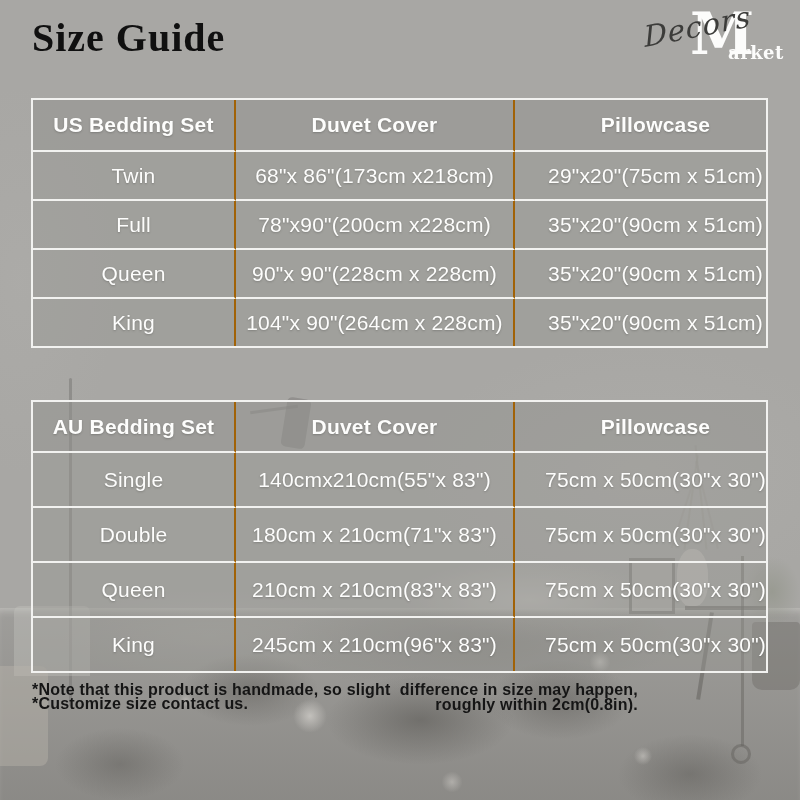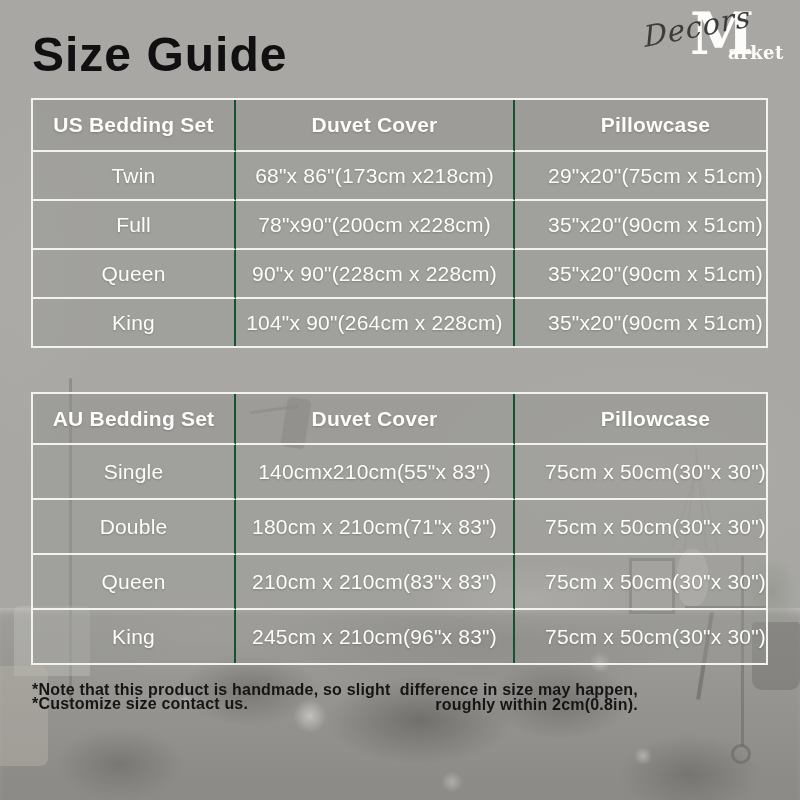--- a/index.html
+++ b/index.html
@@ -30,46 +30,46 @@
       radial-gradient(ellipse 100px 55px at 560px 92px, rgba(76,74,70,0.4), rgba(76,74,70,0) 72%),
       radial-gradient(ellipse 95px 50px at 250px 82px, rgba(80,78,74,0.4), rgba(80,78,74,0) 72%),
       radial-gradient(ellipse 90px 50px at 120px 156px, rgba(80,78,74,0.35), rgba(80,78,74,0) 72%),
       radial-gradient(ellipse 100px 55px at 690px 166px, rgba(75,73,69,0.35), rgba(75,73,69,0) 72%),
       radial-gradient(ellipse 260px 70px at 480px 34px, rgba(112,110,106,0.35), rgba(112,110,106,0) 75%),
       linear-gradient(180deg, rgba(110,108,104,0.16), rgba(92,90,86,0.38));
   }
   .shape { position:absolute; z-index:0; }
 
   
-  #page-title { position:absolute; left:32px; top:31px; z-index:2;
-    font-family:Liberation Sans, sans-serif; font-weight:bold;
-    font-size:48px; line-height:48px; letter-spacing:1px; color:#101010; }
+  #page-title { position:absolute; left:32px; top:14px; z-index:2;
+    font-family:Liberation Serif, serif; font-weight:bold;
+    font-size:40px; line-height:48px; letter-spacing:1px; color:#101010; }
 
   
   #logo { position:absolute; left:640px; top:10px; width:156px; height:76px; z-index:2; }
   #logo .m { position:absolute; left:50px; top:-8px;
     font-family:"DejaVu Serif","Liberation Serif",serif; font-weight:bold;
     font-size:58px; line-height:64px; color:#fcfcfb; }
   #logo .rest { position:absolute; left:88px; top:32px;
     font-family:"DejaVu Serif","Liberation Serif",serif; font-weight:bold;
     font-size:18px; color:#fcfcfb; letter-spacing:0.5px; }
   #logo .script { position:absolute; left:4px; top:10px;
     font-family:"DejaVu Serif","Liberation Serif",serif; font-style:italic;
     font-size:29px; color:#3c3c3a; letter-spacing:1px;
     transform:rotate(-11deg) skewX(-6deg); transform-origin:left center; }
 
   
   .size-table { position:absolute; left:31px; width:737px; z-index:2;
     display:grid; box-sizing:border-box;
     border:2px solid #f2f2f0;
     grid-template-columns:203px 279px auto; }
   #table-us { top:98px;  grid-template-rows:52px 49px 49px 49px 47px; }
-  #table-au { top:392px; grid-template-rows:51px 55px 55px 55px 53px; }
+  #table-au { top:400px; grid-template-rows:51px 55px 55px 55px 53px; }
   .cell { box-sizing:border-box; display:flex; align-items:center; justify-content:center;
-    border-right:2px solid #14532d; border-bottom:2px solid #f2f2f0;
+    border-right:2px solid #a16207; border-bottom:2px solid #f2f2f0;
     background:rgba(150,149,146,0.42);
     color:#fdfdfc; font-size:21px; letter-spacing:0.2px; white-space:pre;
     text-shadow:0 1px 2px rgba(70,68,66,0.35); }
   .cell:nth-child(3n) { border-right:none;padding-left:30px; }
   .cell:nth-child(n+13) { border-bottom:none; }
   .cell.th { font-weight:bold; background:rgba(146,145,142,0.5); }
 
   
   .note { position:absolute; left:32px; z-index:2; color:#151515;
     font-weight:bold; font-size:16px; line-height:15px; letter-spacing:0.2px;text-align:right; }

